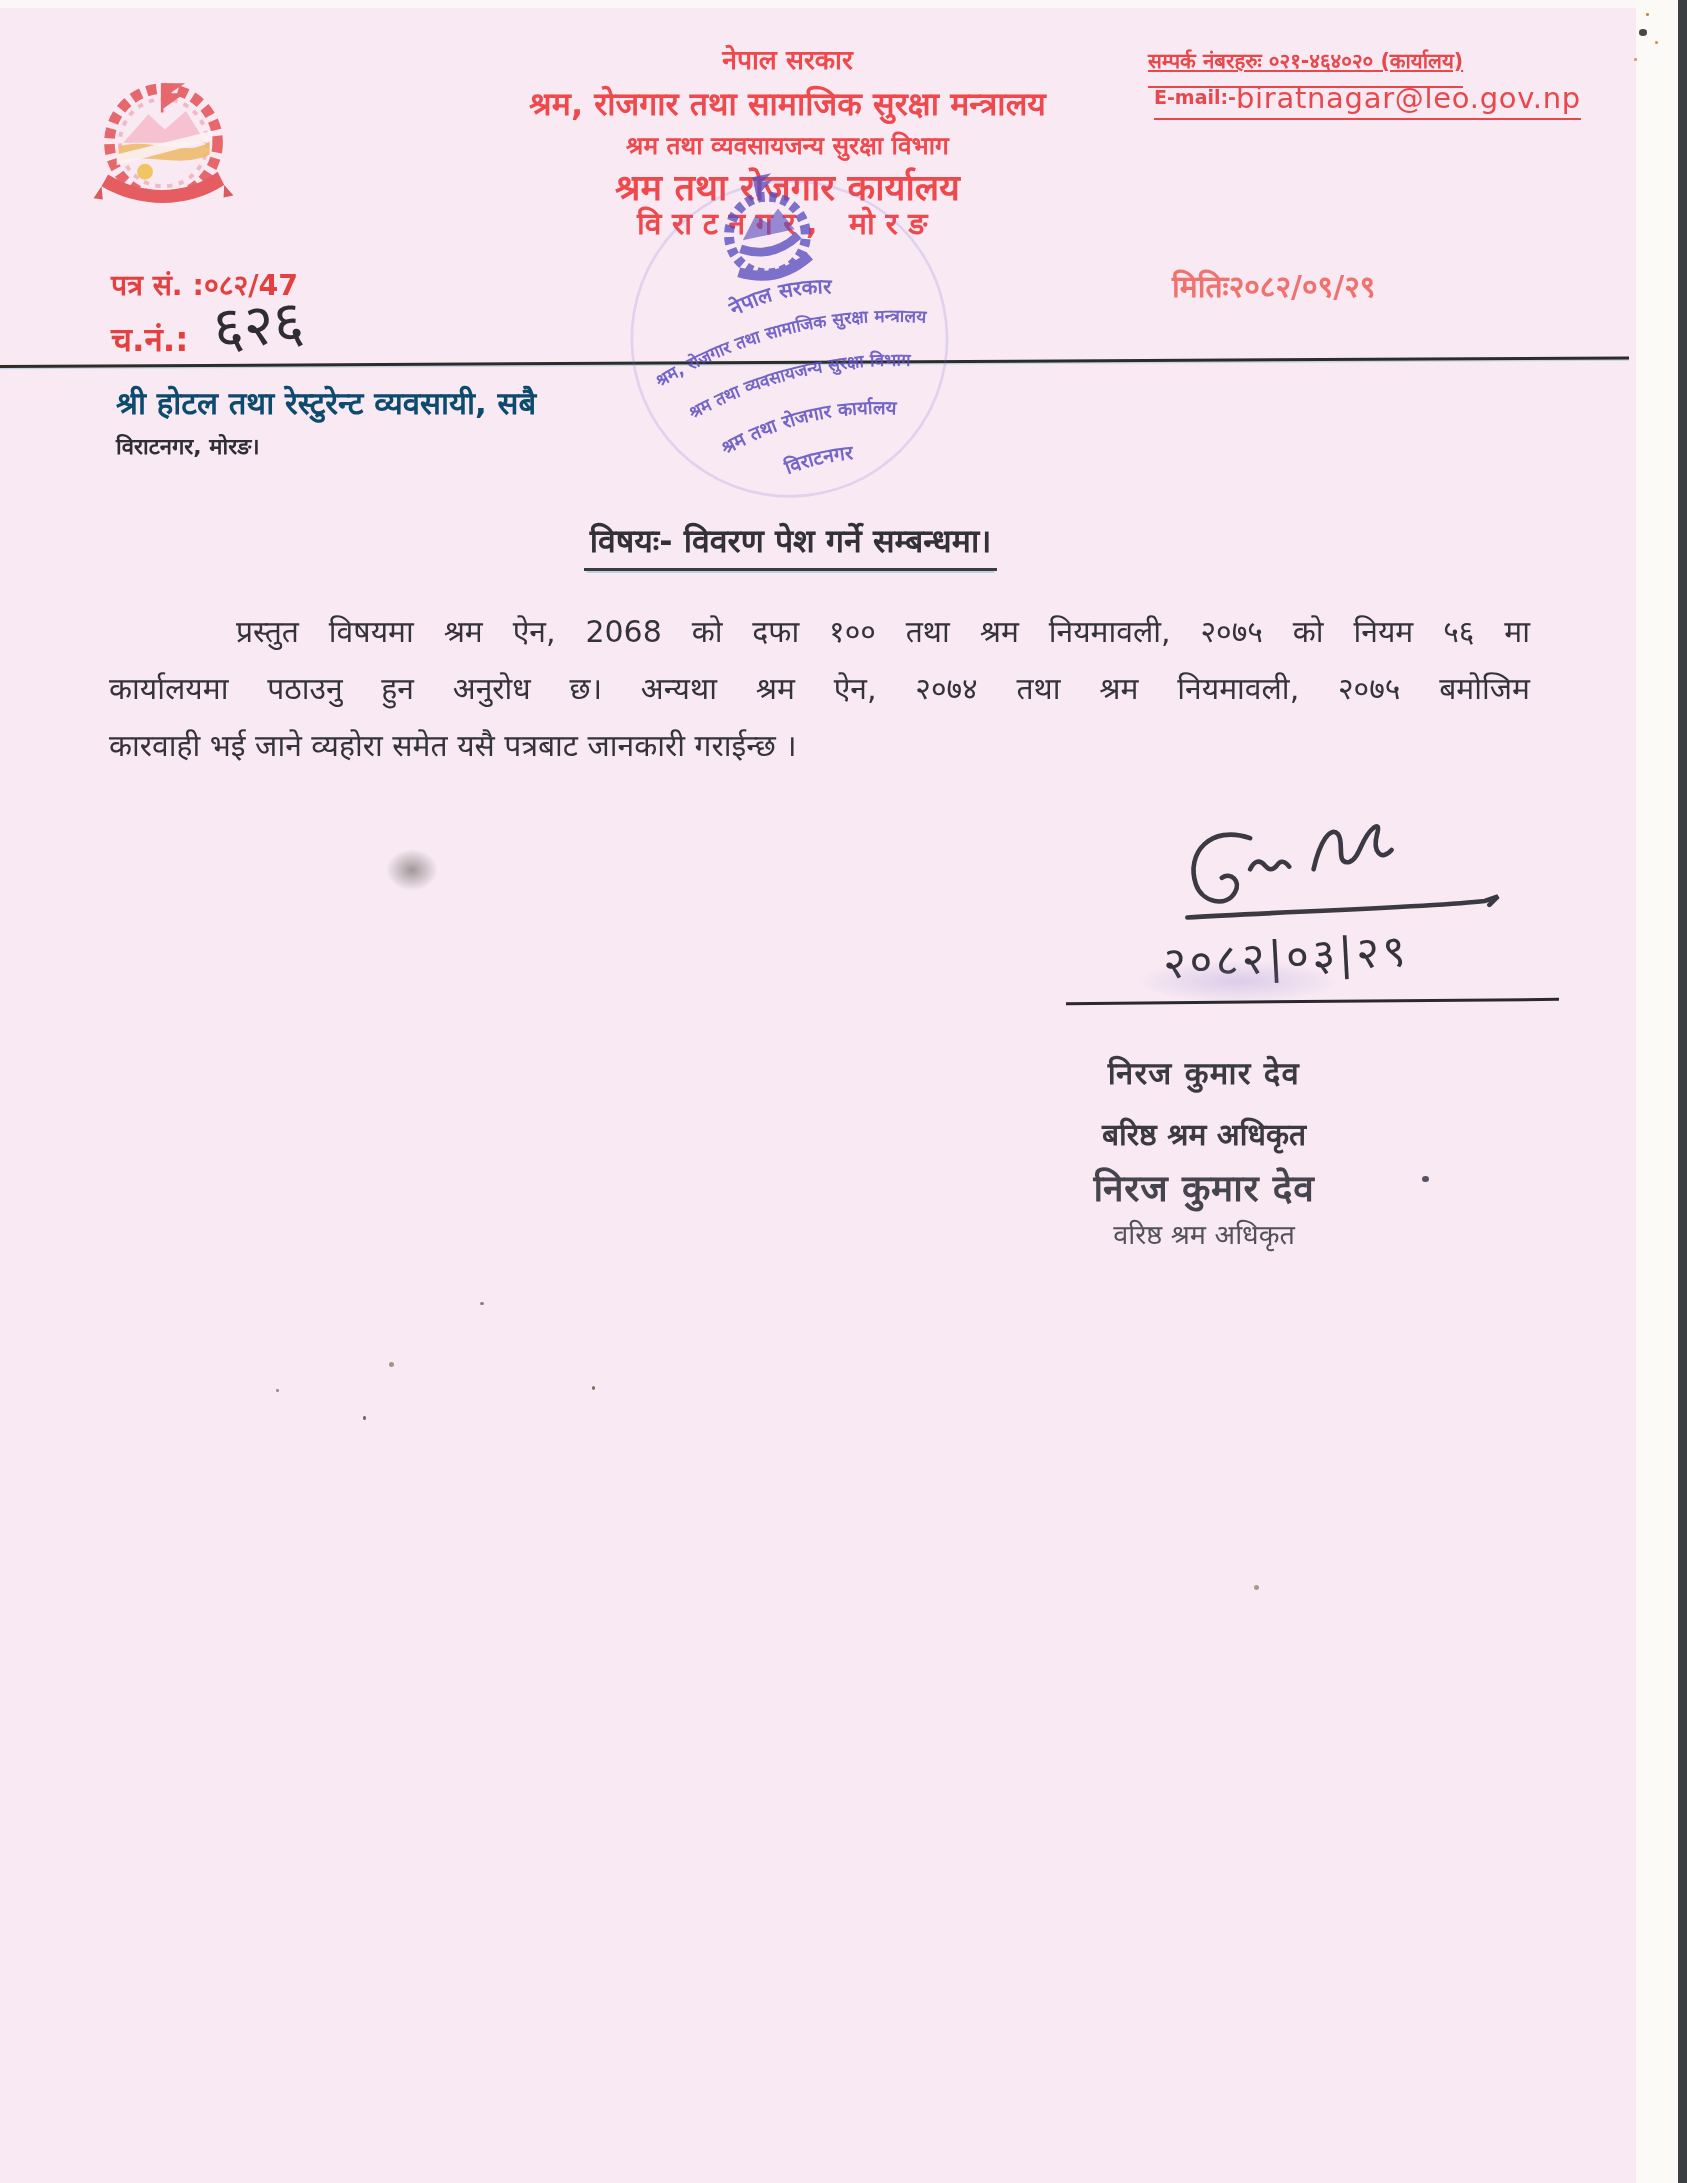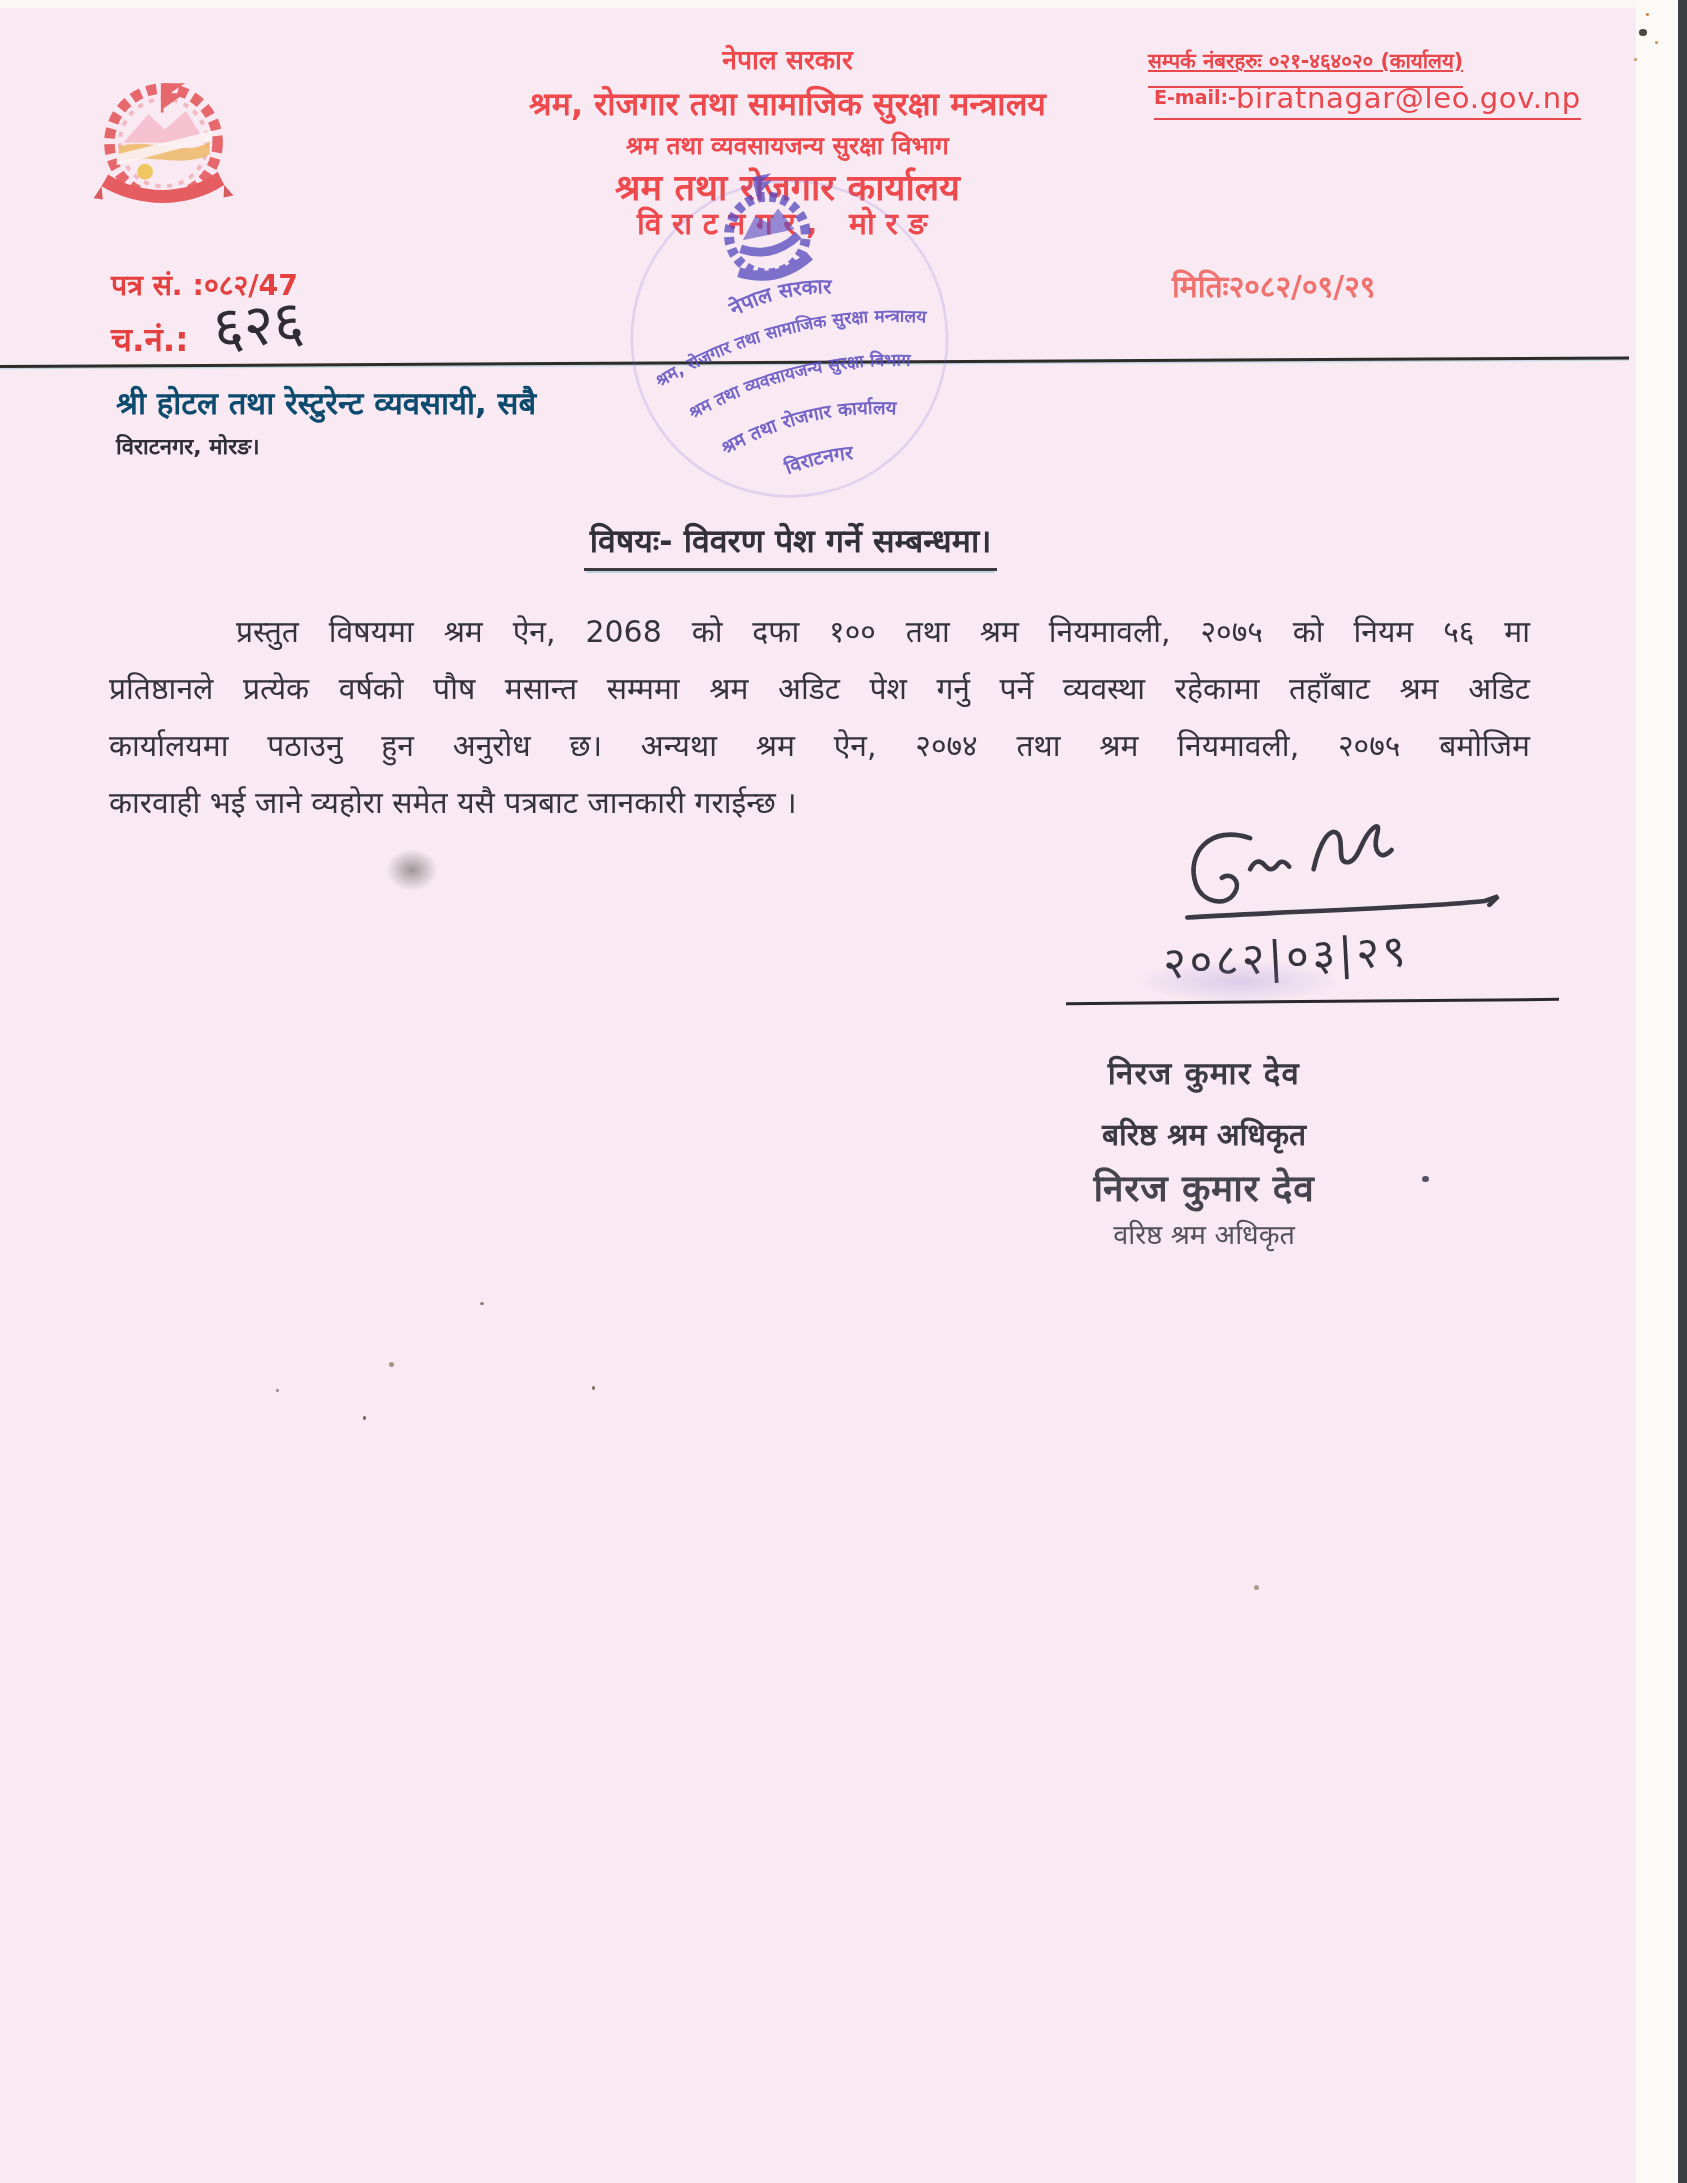--- a/index.html
+++ b/index.html
@@ -109,21 +109,20 @@
 
 <div class="abs addr1">श्री होटल तथा रेस्टुरेन्ट व्यवसायी, सबै</div>
 <div class="abs addr2">विराटनगर, मोरङ।</div>
 
 <div class="abs subject-wrap">
   <span class="subject">विषयः- विवरण पेश गर्ने सम्बन्धमा।</span>
 </div>
 
 <div class="abs body-para">
   <div class="body-line first">प्रस्तुत विषयमा श्रम ऐन, 2068 को दफा १०० तथा श्रम नियमावली, २०७५ को नियम ५६ मा</div>
-  <div class="body-line">प्रतिष्ठानले प्रत्येक वर्षको पौष मसान्त सम्ममा श्रम अडिट पेश गर्नु पर्ने व्यवस्था रहेकामा तहाँबाट श्रम अडिट</div>
   <div class="body-line">कार्यालयमा पठाउनु हुन अनुरोध छ। अन्यथा श्रम ऐन, २०७४ तथा श्रम नियमावली, २०७५ बमोजिम</div>
   <div class="body-line last">कारवाही भई जाने व्यहोरा समेत यसै पत्रबाट जानकारी गराईन्छ ।</div>
 </div>
 
 <svg class="abs round-stamp" viewBox="0 0 500 530">
   <g fill="#5b4cc0" opacity="0.9">
     <circle cx="250" cy="290" r="238" fill="none" stroke="rgba(120,105,215,.22)" stroke-width="4"></circle>
 
     <g opacity="0.92">
       <circle cx="250" cy="130" r="58" fill="none" stroke="#5b4cc0" stroke-width="15" stroke-dasharray="11 7"></circle>

